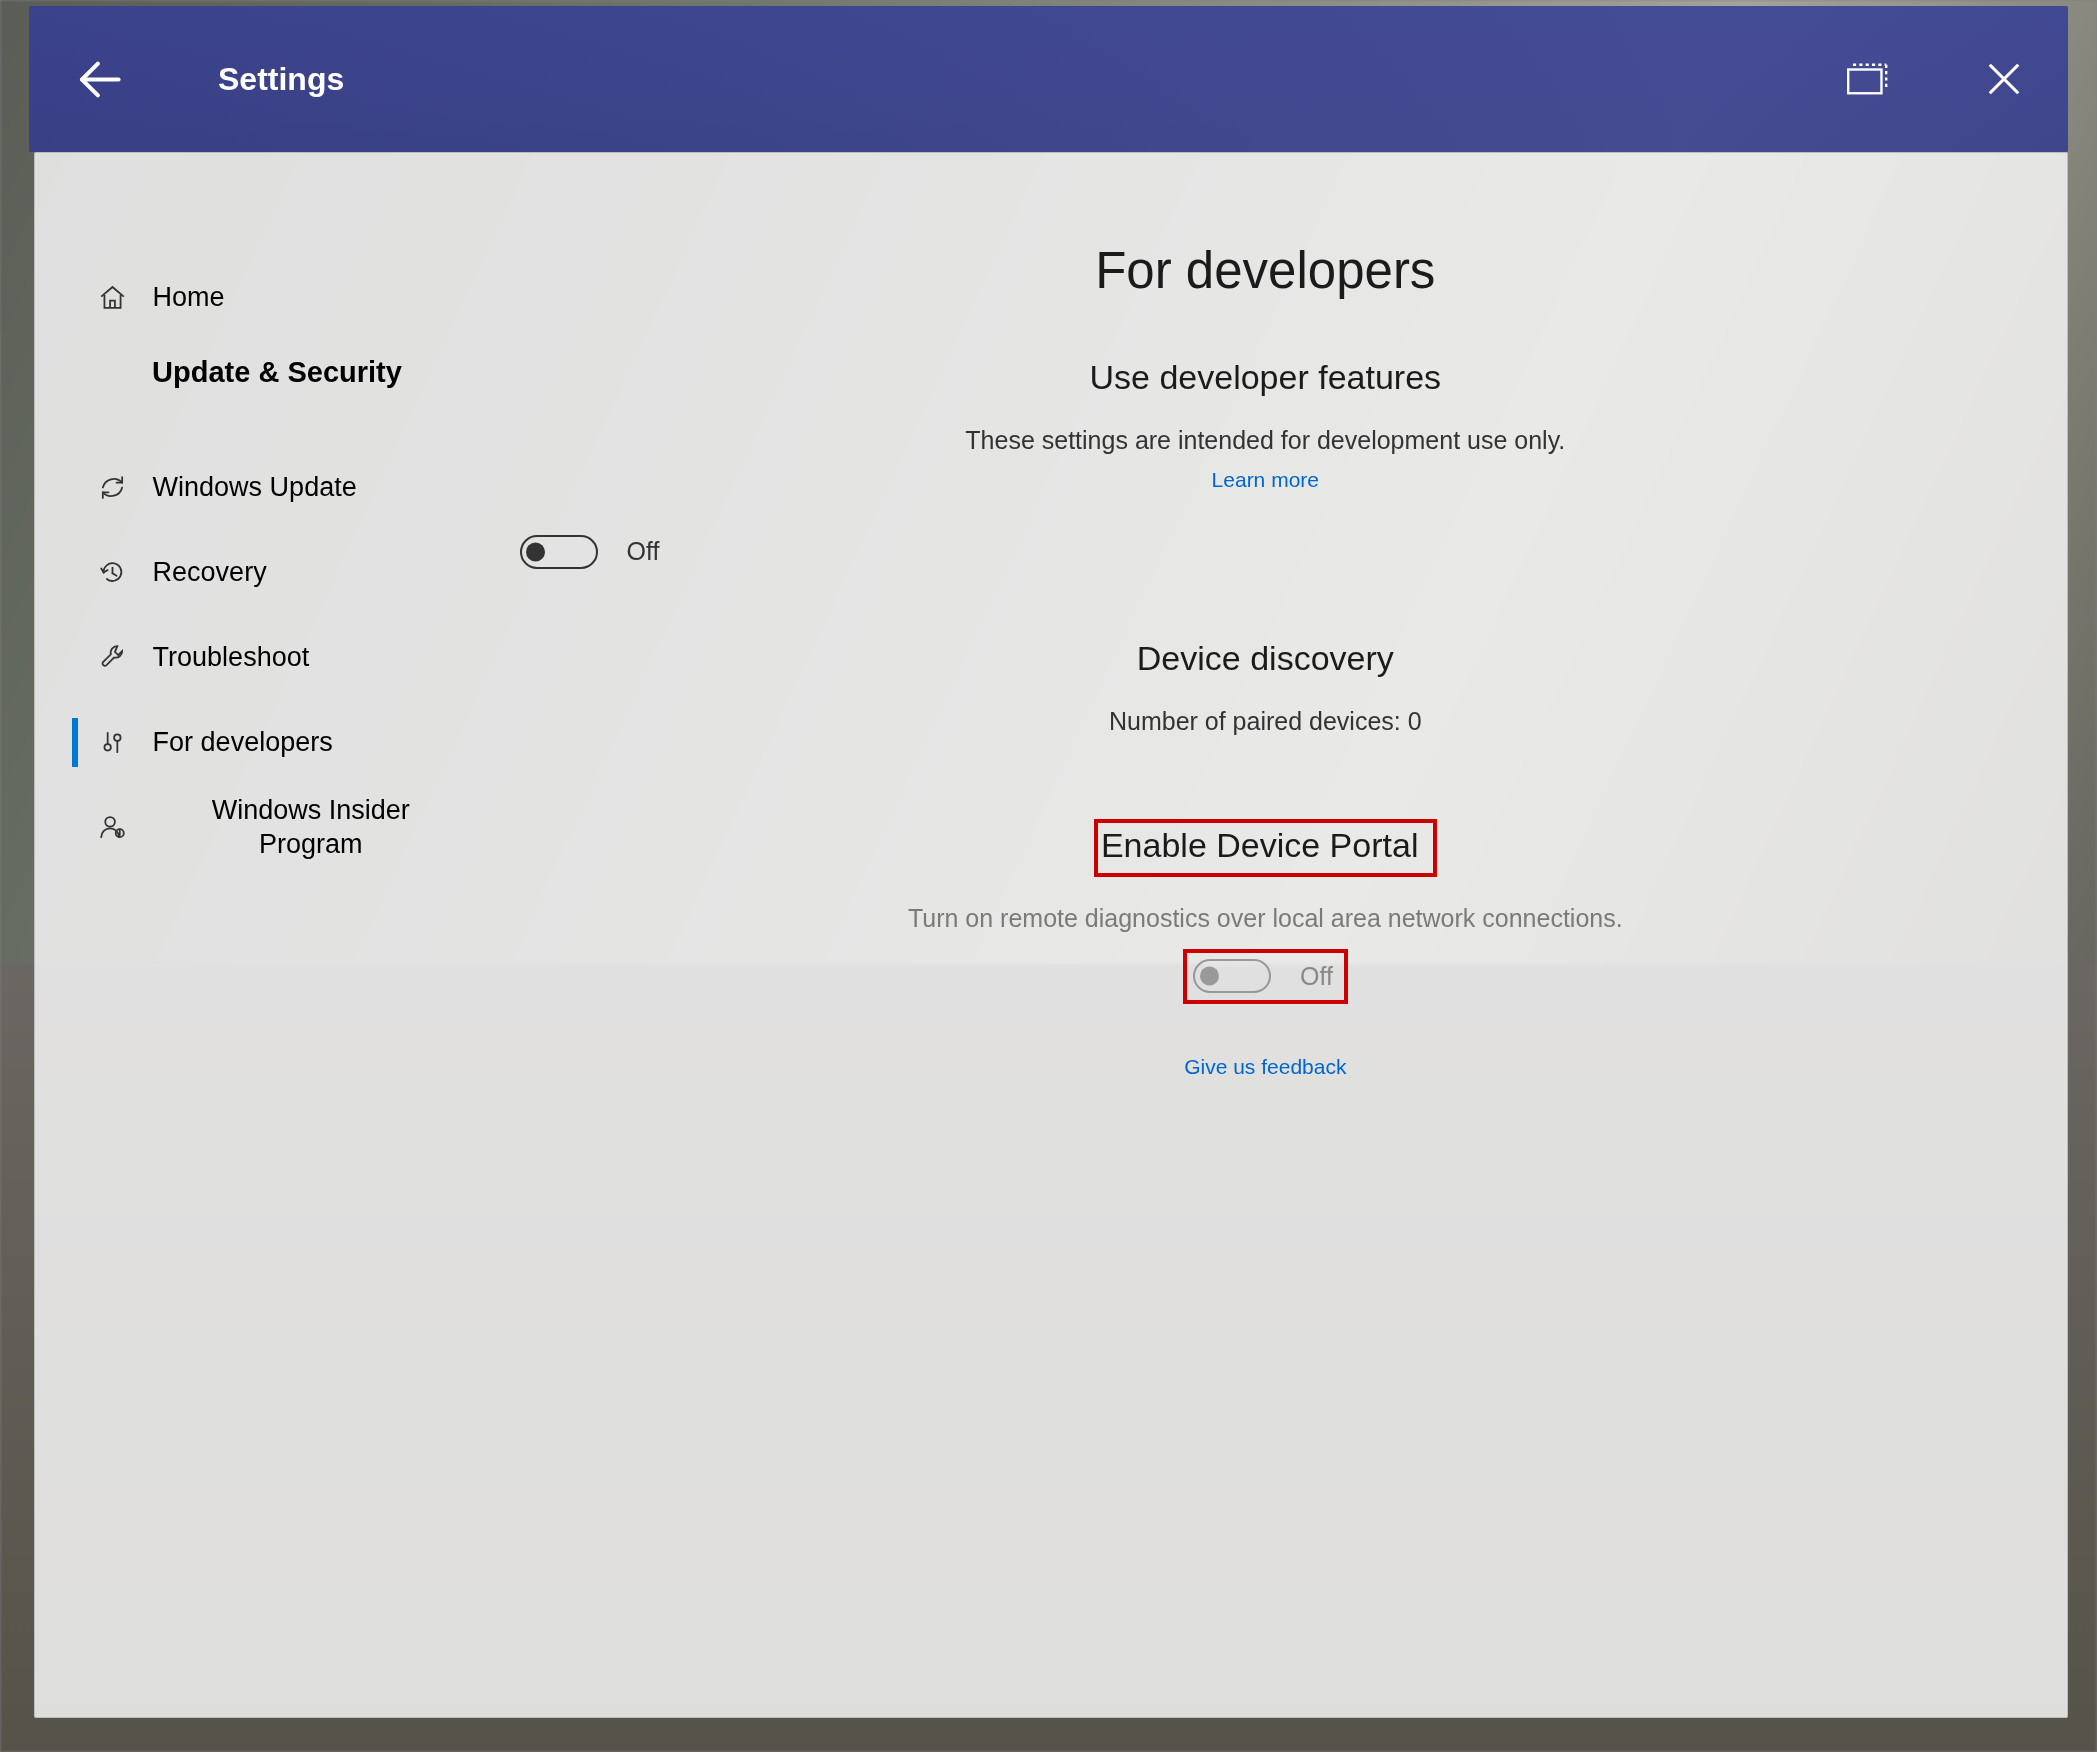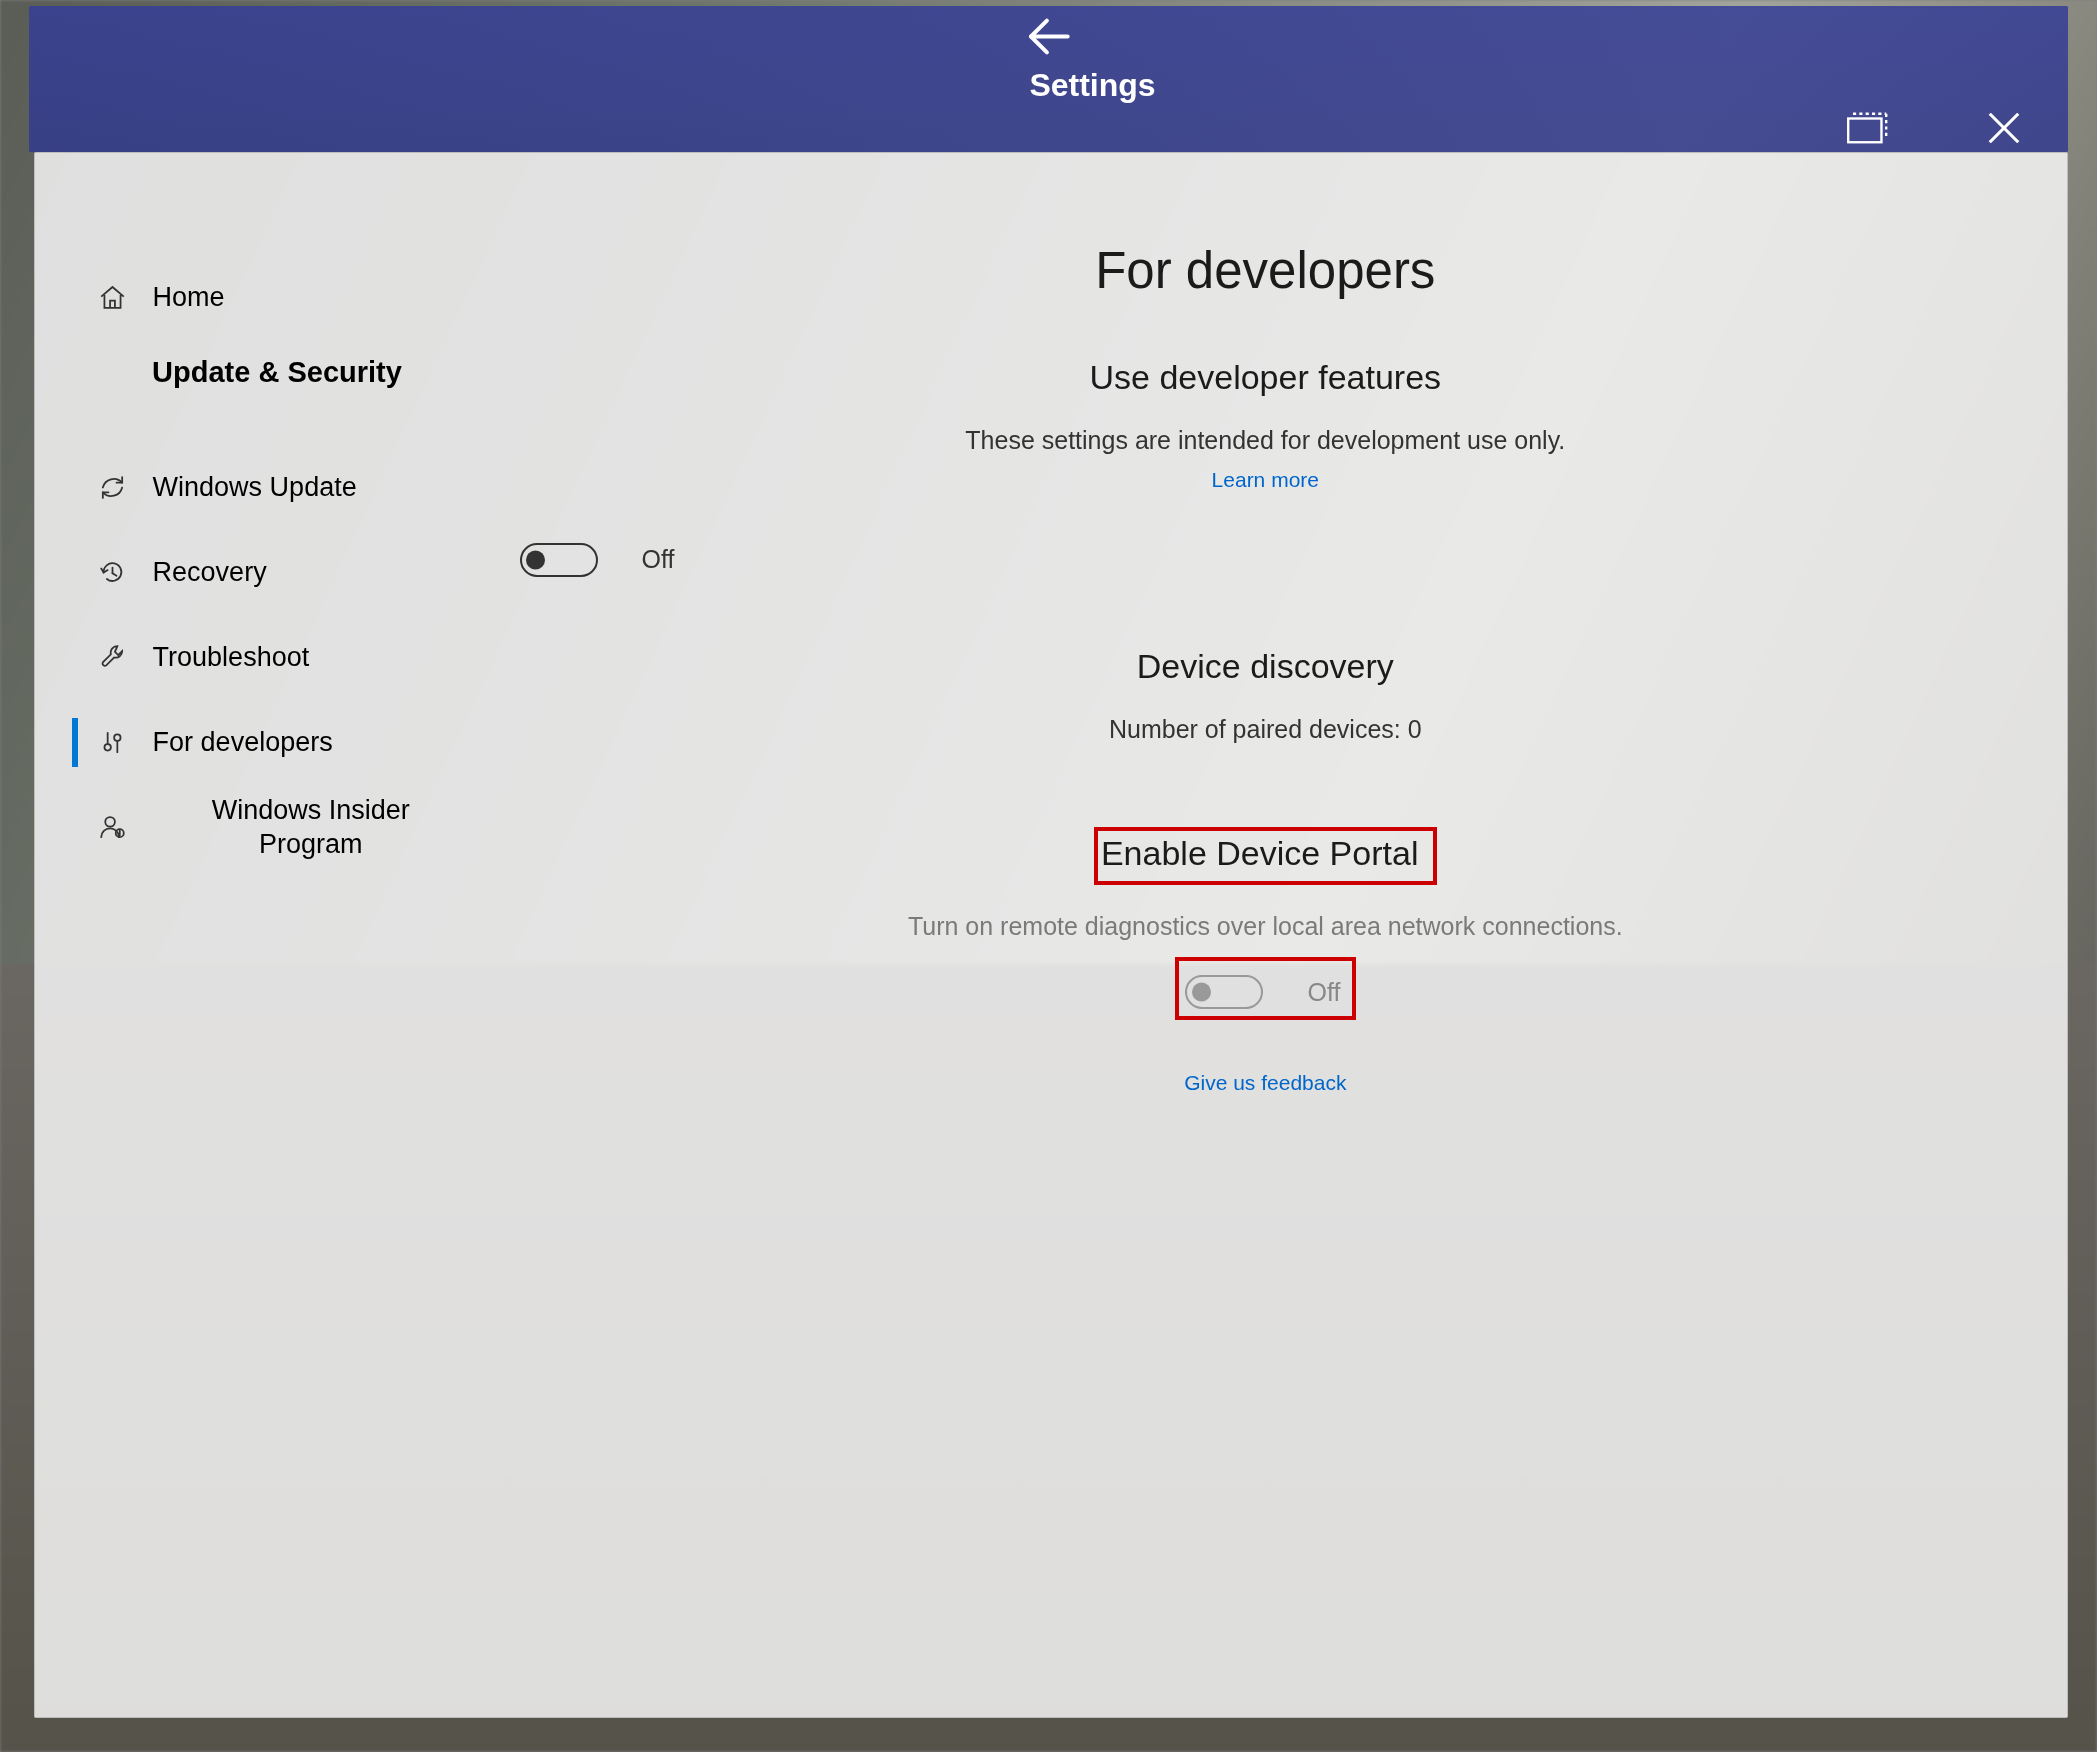--- a/index.html
+++ b/index.html
@@ -5,21 +5,21 @@
     * { margin:0; padding:0; box-sizing:border-box; }
     body { font-family:"Segoe UI",-apple-system,BlinkMacSystemFont,sans-serif; background:#808080; overflow:hidden; width:2097px; height:1753px; }
     .bg { position:absolute; inset:0; background:
       linear-gradient(115deg,#5a5d55 0%,#6e756b 25%,#8b8e85 45%,#a2a39a 60%,#77766d 80%,#4b4a45 100%);
       filter:blur(1.6px); }
     .bg::before{content:"";position:absolute;left:0;right:0;top:55%;height:45%;
       background:linear-gradient(180deg,#6a6762 0%,#555249 100%);}
     
     .titlebar{position:absolute;left:29px;right:29px;top:6.4px;height:146px;
       background:linear-gradient(180deg,rgba(54,62,150,.86) 0%,rgba(48,56,142,.82) 100%);
-      border-radius:1.6px;display:flex;align-items:center;color:#fff;padding:0 40px;flex-direction:column;}
+      border-radius:1.6px;display:flex;align-items:center;color:#fff;padding:0 40px;}
     .titlebar .back{width:61px;height:61px;display:flex;align-items:center;justify-content:center;cursor:pointer;}
     .titlebar .title{margin-left:88px;font-size:32px;font-weight:600;}
     .titlebar .right{margin-left:auto;display:flex;gap:88px;align-items:center;}
     .tb-icon{width:48px;height:48px;display:flex;align-items:center;justify-content:center;cursor:pointer;}
     
     .panel{position:absolute;left:34px;right:29px;top:152px;bottom:34px;
       background:rgba(245,245,245,.86);border:0.8px solid #bdbdbd;border-radius:1.6px;
       display:flex;backdrop-filter:blur(1.6px);text-align:center;}
     
     .sidebar{width:459px;padding:102px 0 0 0;}
@@ -33,21 +33,21 @@
     
     .main{flex:1;padding:88px 56px 32px 25.6px;color:#1b1b1b;}
     .h1{font-size:51px;font-weight:300;margin-bottom:58px;}
     .h2{font-size:34px;font-weight:400;margin-bottom:29px;}
     .desc{font-size:25px;color:#333;margin-bottom:12.8px;}
     .descfaded{font-size:25px;color:#7a7a7a;margin-bottom:16px;}
     .link{font-size:21px;color:#0066cc;cursor:pointer;}
     .section-gap{height:70px;}
     .section-gap-sm{height:51px;}
     
-    .toggle-row{display:flex;align-items:center;gap:44px;margin-top:8px;}
+    .toggle-row{display:flex;align-items:center;gap:29px;}
     .toggle{width:78px;height:34px;border:2.4px solid #333;border-radius:17px;position:relative;cursor:pointer;}
     .toggle .knob{position:absolute;left:4.8px;top:50%;transform:translateY(-50%);width:19px;height:19px;border-radius:50%;background:#333;}
     .toggle.faded{border-color:#999;}
     .toggle.faded .knob{background:#999;}
     .toggle-label{font-size:25px;color:#333;}
     .toggle-label.faded{color:#888;}
     
     .redbox{border:4.8px solid #cc0000;display:inline-block;}
     .redbox-title{padding:3.2px 14.4px 8px 3.2px;margin-bottom:27px;}
     .redbox-toggle{padding:6.4px 11.2px 6.4px 6.4px;}

